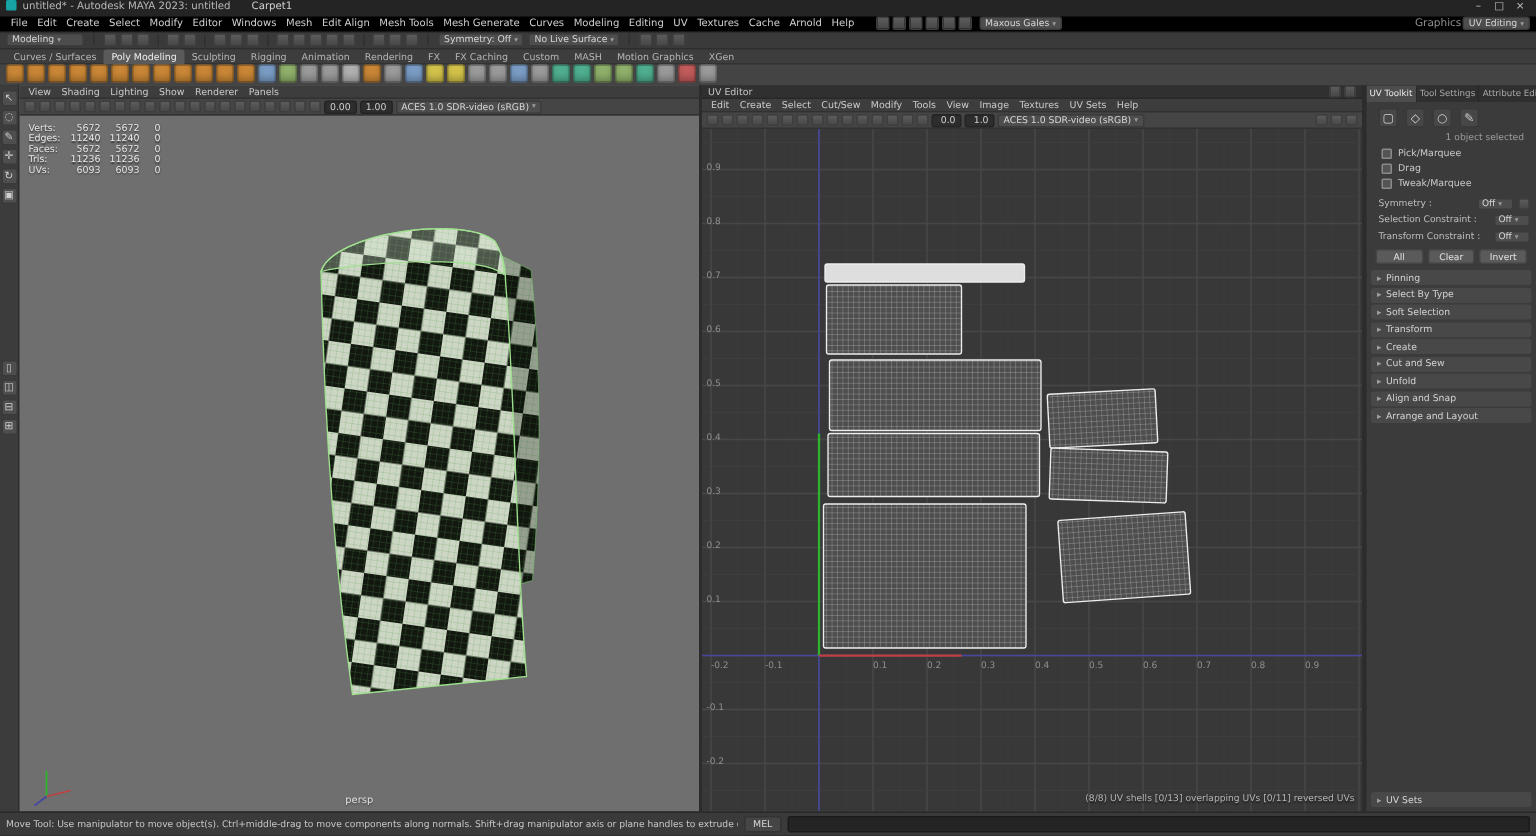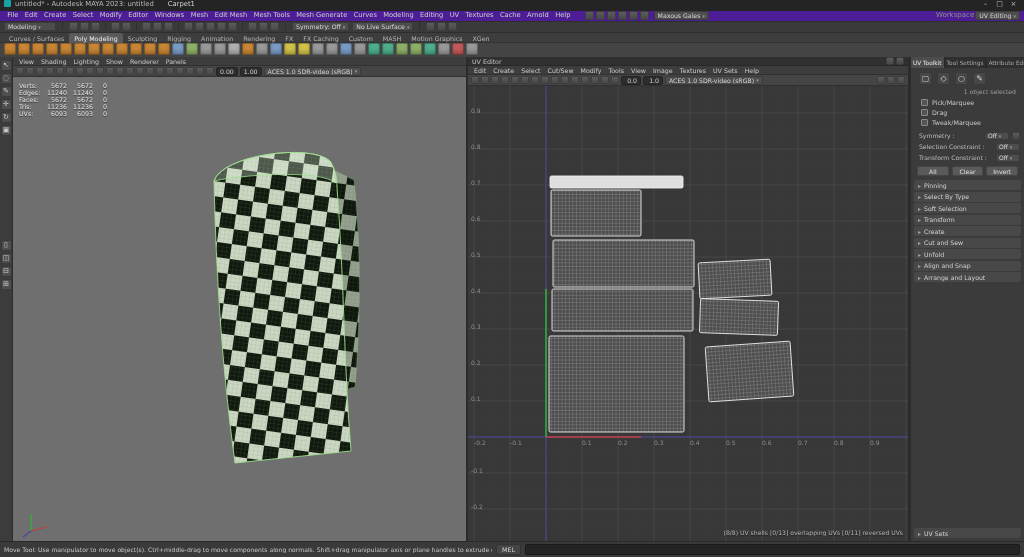--- a/index.html
+++ b/index.html
@@ -7,21 +7,21 @@
 body{position:relative;background:#2b2b2b;font-family:"DejaVu Sans","Liberation Sans",sans-serif;font-size:7px;color:#c8c8c8}
 .abs{position:absolute}
 .row{display:flex;align-items:flex-start}
 .dim{color:#8f8f8f}
 .spacer{flex:1}
 #titlebar{left:0;top:0;width:1024px;height:11px;background:#242424;padding:0 4px;gap:4px;font-size:6.8px;color:#b8b8b8}
 .app-icon{width:7px;height:7px;border-radius:1px;background:#17a3a3;flex:none}
 #scene-tab{margin-left:10px;color:#d2d2d2}
 #win-controls{margin-left:auto;display:flex;gap:1px}
 #win-controls span{width:13px;text-align:center;font-size:7px;color:#c0c0c0}
-#menubar{left:0;top:11px;width:1024px;height:11px;background:#4c1d95;padding:0 4px;gap:1px;border-bottom:1px solid #2e2e2e}
+#menubar{left:0;top:11px;width:1024px;height:11px;background:#000000;padding:0 4px;gap:1px;border-bottom:1px solid #2e2e2e}
 .menu-item{padding:0 3.2px;font-size:6.7px;color:#cfcfcf;white-space:nowrap}
 #menu-icons{display:flex;gap:2px;margin-left:10px}
 .mi{width:9px;height:9px;background:linear-gradient(#5c5c5c,#484848);border:1px solid #3e3e3e;border-radius:1.5px;display:inline-block;flex:none}
 .mi.sm{width:8px;height:8px}
 .chip{display:inline-flex;align-items:center;background:#4d4d4d;border:1px solid #3b3b3b;border-radius:2px;height:9px;padding:0 3px;font-size:6.2px;color:#d5d5d5;gap:2px;white-space:nowrap;flex:none}
 .chip::after{content:"▾";font-size:5px;color:#9a9a9a}
 .fieldchip{display:inline-flex;align-items:center;justify-content:flex-end;background:#2d2d2d;border:1px solid #242424;border-radius:2px;height:9px;padding:0 3px;font-size:6.2px;color:#cfcfcf;min-width:20px;flex:none}
 .vsep{width:1px;height:8px;background:#2f2f2f;margin:0 3px;flex:none}
 #statusline{left:0;top:22px;width:1024px;height:11px;background:#3a3a3a;padding:0 4px;gap:3px;border-bottom:1px solid #2e2e2e}
 #status-groups,#status-render{display:flex;align-items:center;gap:2px}
@@ -89,21 +89,21 @@
 <div id="menubar" class="abs row">
   <div id="menu-items" class="row">
       <span class="menu-item">File</span>
       <span class="menu-item">Edit</span>
       <span class="menu-item">Create</span>
       <span class="menu-item">Select</span>
       <span class="menu-item">Modify</span>
       <span class="menu-item">Editor</span>
       <span class="menu-item">Windows</span>
       <span class="menu-item">Mesh</span>
-      <span class="menu-item">Edit Mesh</span>
+      <span class="menu-item">Edit Align</span>
       <span class="menu-item">Mesh Tools</span>
       <span class="menu-item">Mesh Generate</span>
       <span class="menu-item">Curves</span>
       <span class="menu-item">Modeling</span>
       <span class="menu-item">Editing</span>
       <span class="menu-item">UV</span>
       <span class="menu-item">Textures</span>
       <span class="menu-item">Cache</span>
       <span class="menu-item">Arnold</span>
       <span class="menu-item">Help</span>
@@ -113,21 +113,21 @@
       <span class="mi"></span>
       <span class="mi"></span>
       <span class="mi"></span>
       <span class="mi"></span>
       <span class="mi"></span>
     </div>
   <span class="chip" style="margin-left:4px">
       <span>Maxous Gales</span>
     </span>
   <span class="spacer"></span>
-  <span class="dim">Workspace</span>
+  <span class="dim">Graphics</span>
   <span class="chip">
       <span>UV Editing</span>
     </span>
 </div>
 
 <div id="statusline" class="abs row">
   <span class="chip" style="min-width:52px">
       <span>Modeling</span>
     </span>
   <span class="vsep"></span>
@@ -310,20 +310,21 @@
         <span>0</span>
         <span>Tris:</span>
         <span>11236</span>
         <span>11236</span>
         <span>0</span>
         <span>UVs:</span>
         <span>6093</span>
         <span>6093</span>
         <span>0</span>
       </div>
+    <div id="persp-label">persp</div>
   </div>
 </div>
 
 <div class="abs splitter" style="left:466px;top:57px;width:2px;height:484px"></div>
 
 <div id="uvpanel" class="abs">
   <div id="uv-titlebar">
     <span>UV Editor</span>
     <span id="uv-title-icons">
         <span class="mi sm"></span>

